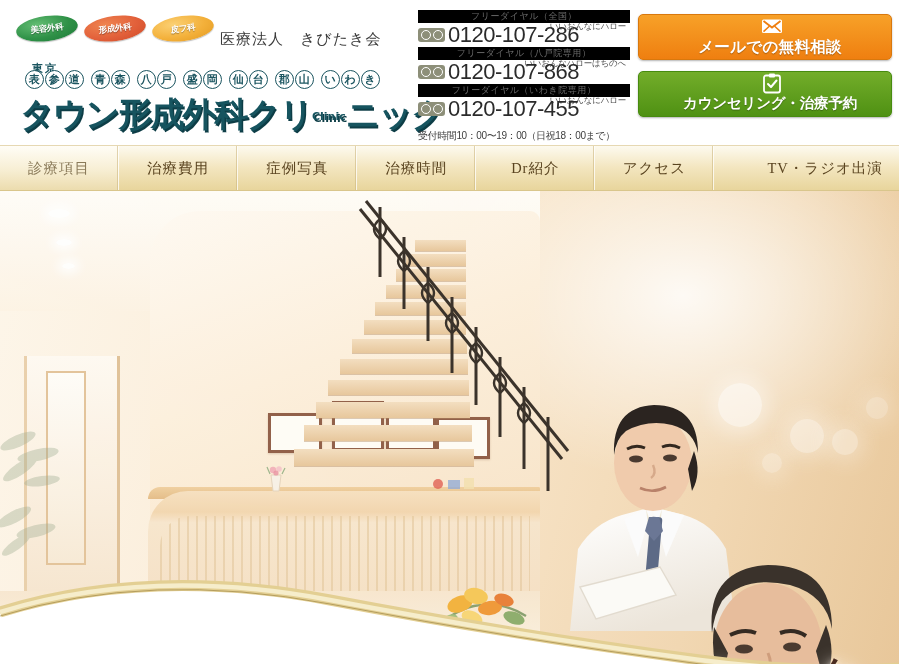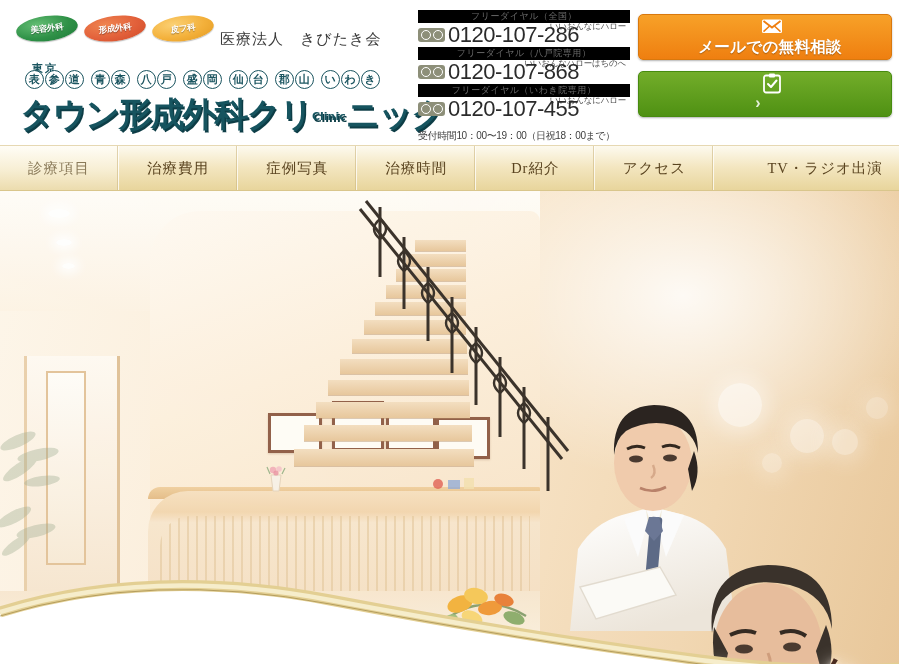--- a/index.html
+++ b/index.html
@@ -337,20 +337,21 @@
       </div>
 
       <div class="cta book">
         <span class="ic">
           <svg width="22" height="22" viewBox="0 0 22 22">
             <rect x="3" y="3.5" width="16" height="17" rx="2" fill="none" stroke="#fff" stroke-width="1.8"></rect>
             <rect x="8" y="1.4" width="6" height="4" rx="1" fill="#fff"></rect>
             <path d="M7 12 L10 15 L15.5 8.5" fill="none" stroke="#fff" stroke-width="2" stroke-linecap="round" stroke-linejoin="round"></path>
           </svg>
         </span>
+        <span class="lbl">カウンセリング・治療予約</span>
         <span class="chev">›</span>
       </div>
     </div>
   </div>
 
   <nav class="nav">
     <div class="nav-item active">診療項目</div>
     <div class="nav-item">治療費用</div>
     <div class="nav-item">症例写真</div>
     <div class="nav-item">治療時間</div>

